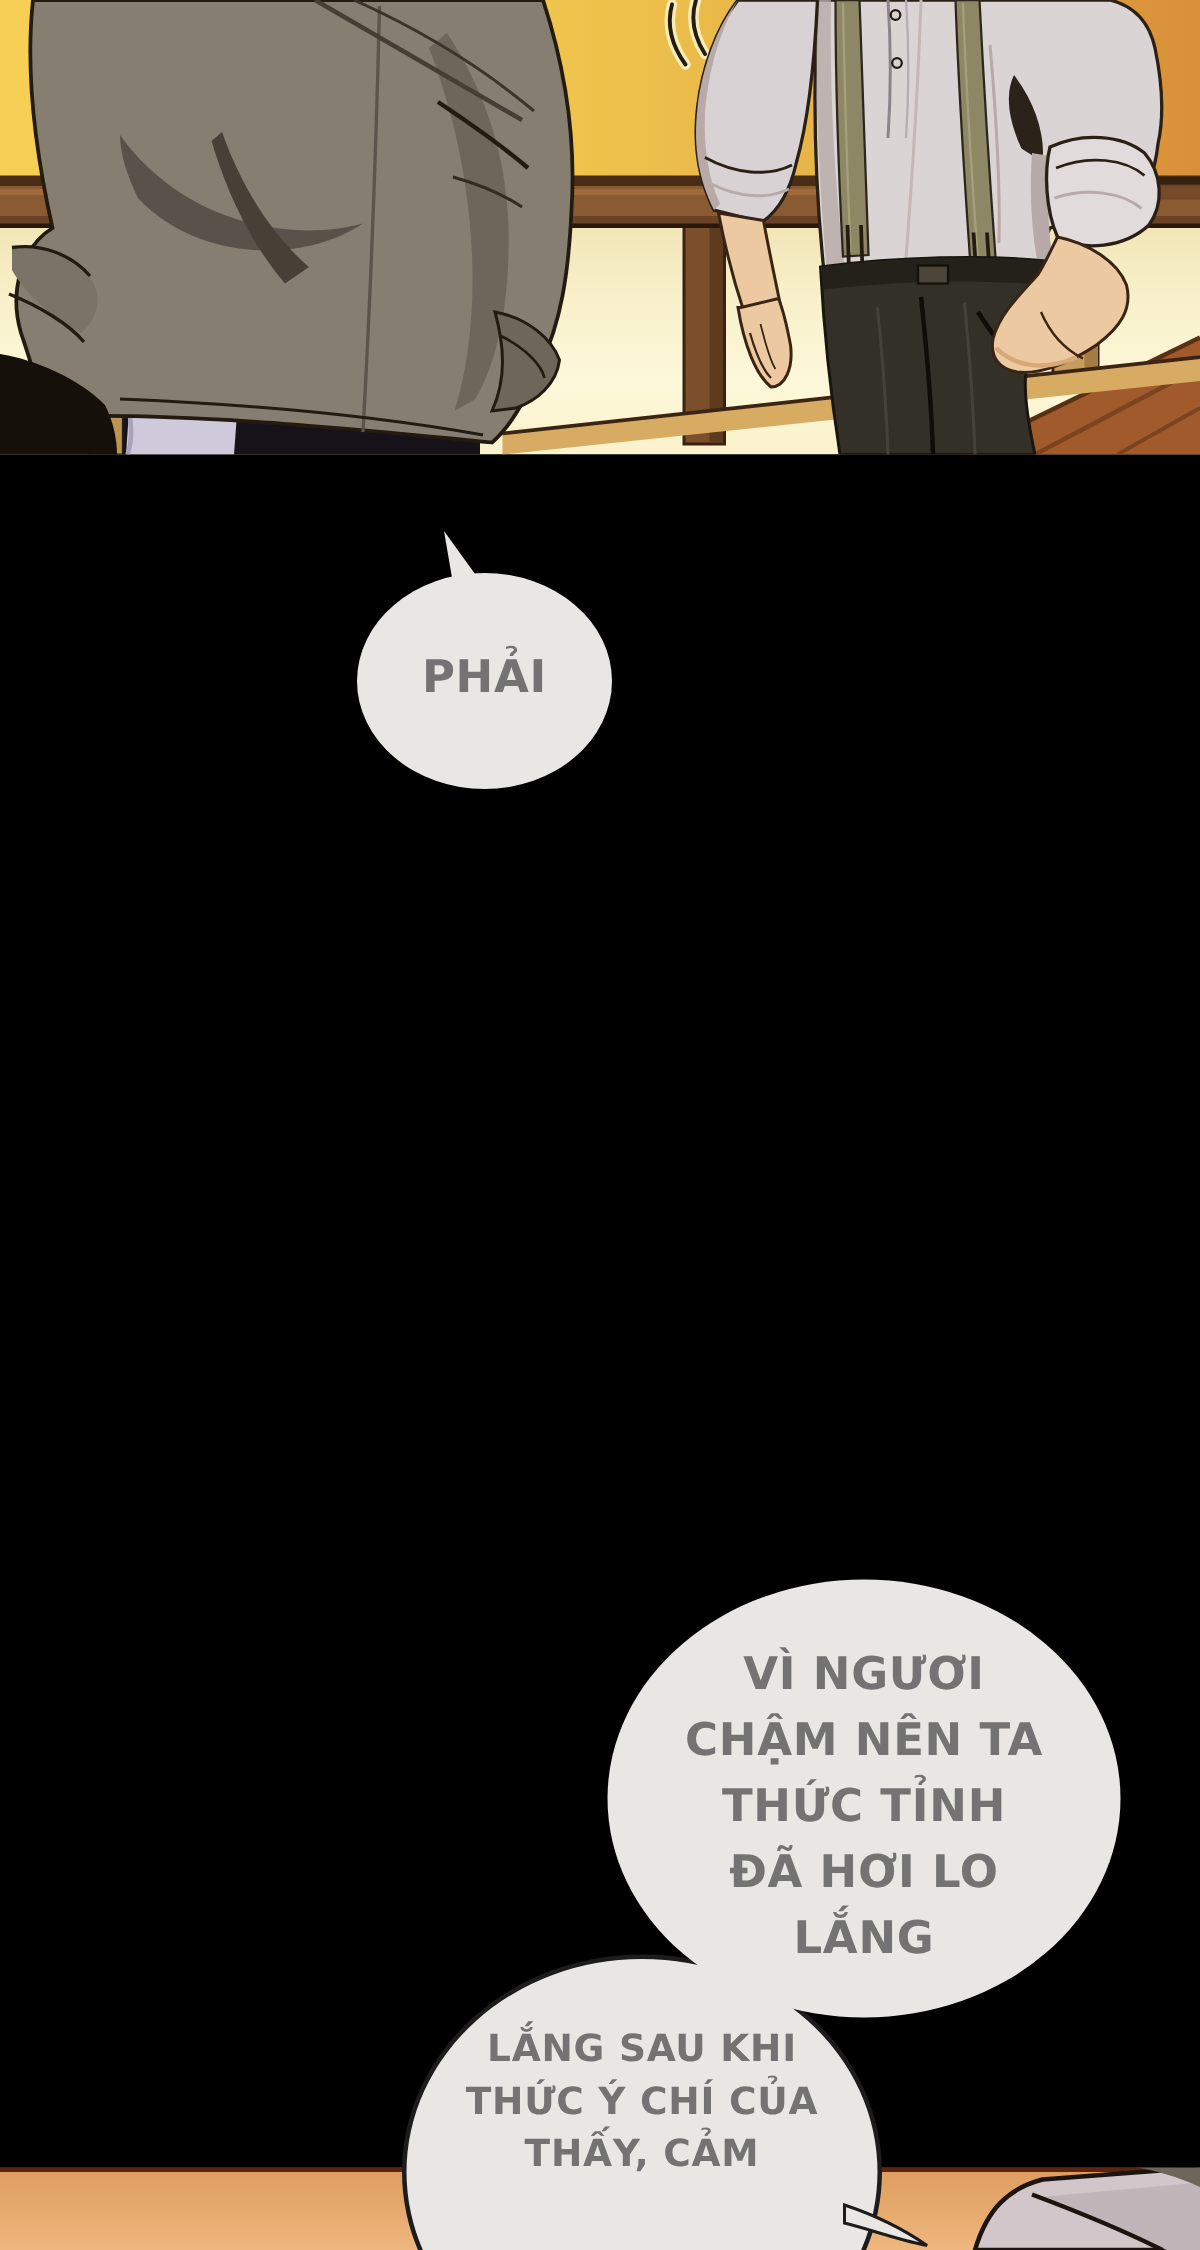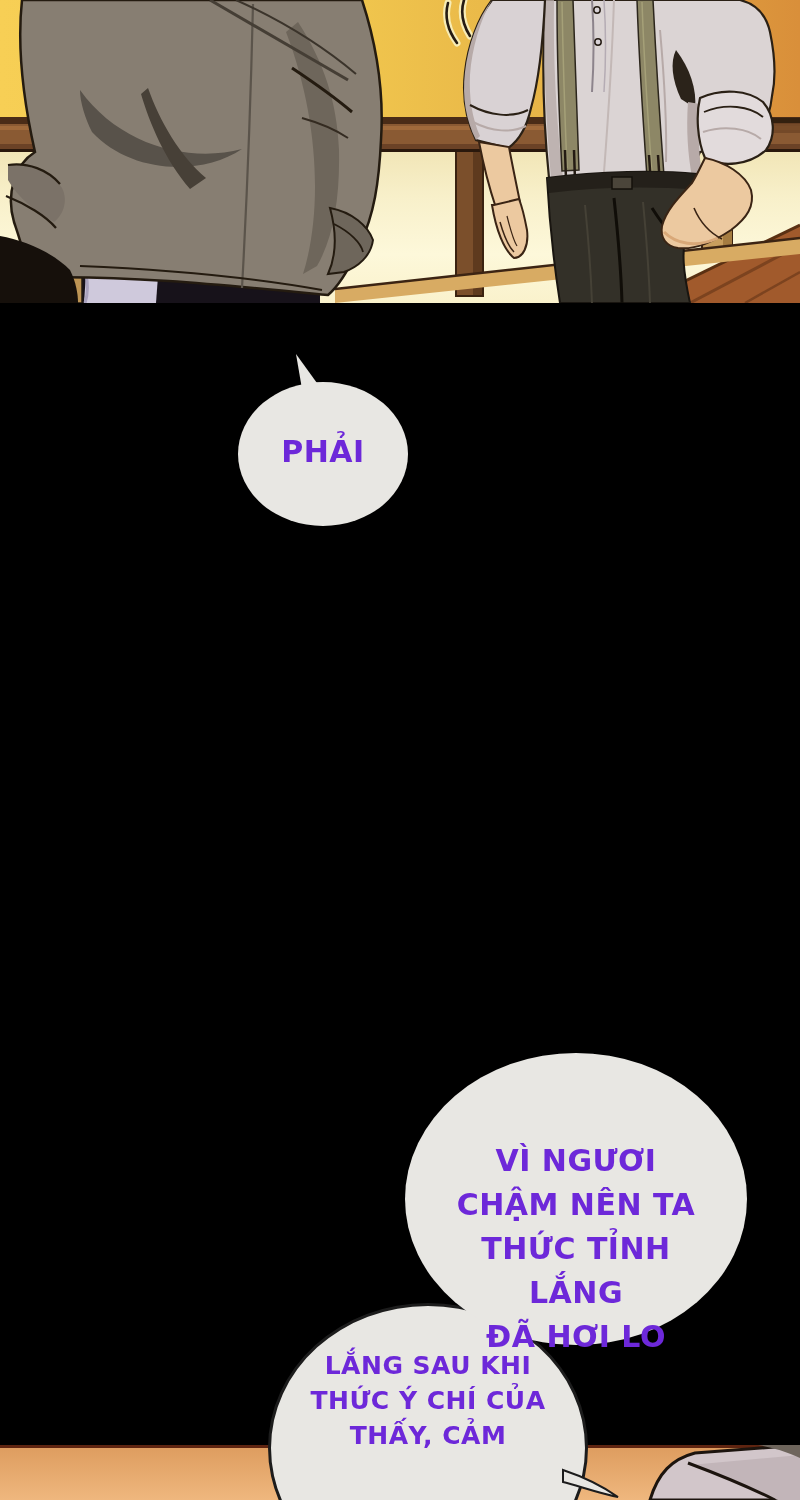--- a/index.html
+++ b/index.html
@@ -12,28 +12,28 @@
   .bottom-band { position:absolute; left:0; top:1445px; }
   .bubble {
     position:absolute; border-radius:50%; background:#e8e7e3;
   }
   .bubble-phai {
     left:238px; top:382px; width:170px; height:144px;
     display:flex; align-items:center; justify-content:center;
   }
   .bubble-phai .btxt { font-size:30px; padding-bottom:6px; }
   .bubble-worry { left:405px; top:1053px; width:342px; height:292px; }
-  .bubble-worry .btxt { position:absolute; top:42px; left:0; width:100%; font-size:30px; line-height:44px;margin-top:44px; }
+  .bubble-worry .btxt { position:absolute; top:42px; left:0; width:100%; font-size:30px; line-height:44px; }
   .bubble-lucky {
     left:268px; top:1303px; width:320px; height:290px;
     border:3px solid #1c1c1c; box-sizing:border-box;
   }
   .bubble-lucky .btxt { position:absolute; top:42px; left:0; width:100%; font-size:25px; line-height:35px; }
   .btxt {
-    font-weight:bold; color:#6d28d9; text-align:center;
+    font-weight:bold; color:#737373; text-align:center;
     letter-spacing:0.5px; white-space:nowrap;
   }
   .tail-svg { position:absolute; }
   .tail-phai { left:288px; top:352px; }
   .tail-lucky { left:560px; top:1467px; }
 </style>
 </head>
 <body>
 
 <div class="comic-page">
@@ -234,22 +234,22 @@
 
   <svg class="tail-svg tail-lucky" width="64" height="34" viewBox="0 0 64 34">
     <path d="M3,3 C18,8 38,16 58,30 C38,26 16,18 3,15 Z" fill="#e8e7e3" stroke="#1c1c1c" stroke-width="2"></path>
   </svg>
 
   <div class="bubble bubble-worry">
     <div class="btxt">
       <div>VÌ NGƯƠI</div>
       <div>CHẬM NÊN TA</div>
       <div>THỨC TỈNH</div>
+      <div>ĐÃ HƠI LO</div>
       <div>LẮNG</div>
-      <div>ĐÃ HƠI LO</div>
     </div>
   </div>
 
   <svg class="tail-svg tail-phai" width="42" height="42" viewBox="0 0 42 42">
     <path d="M8,2 L34,38 L14,37 Z" fill="#e8e7e3"></path>
   </svg>
 
   <div class="bubble bubble-phai">
     <span class="btxt">PHẢI</span>
   </div>

